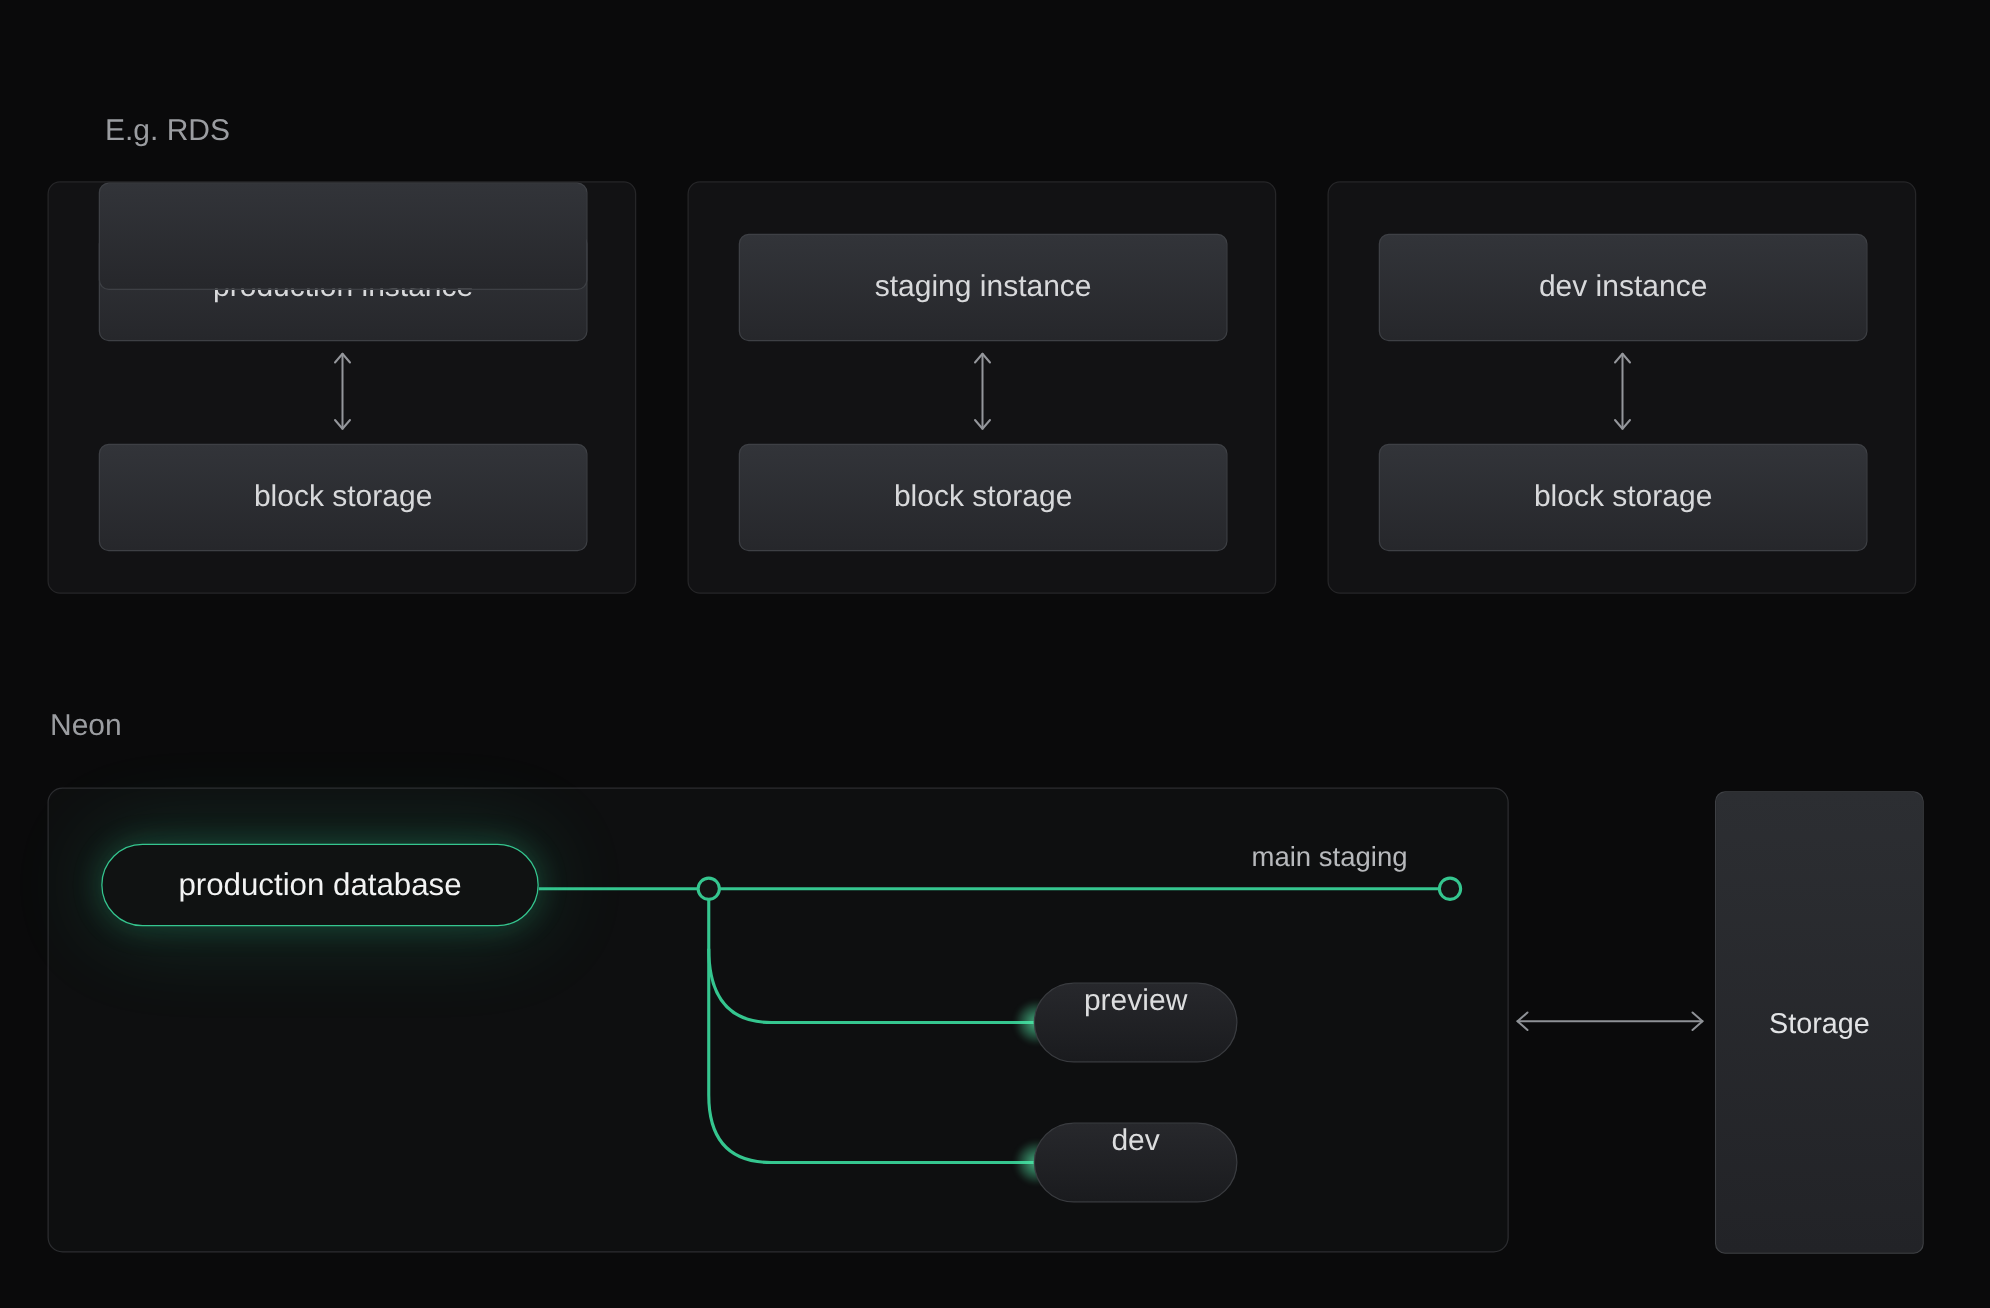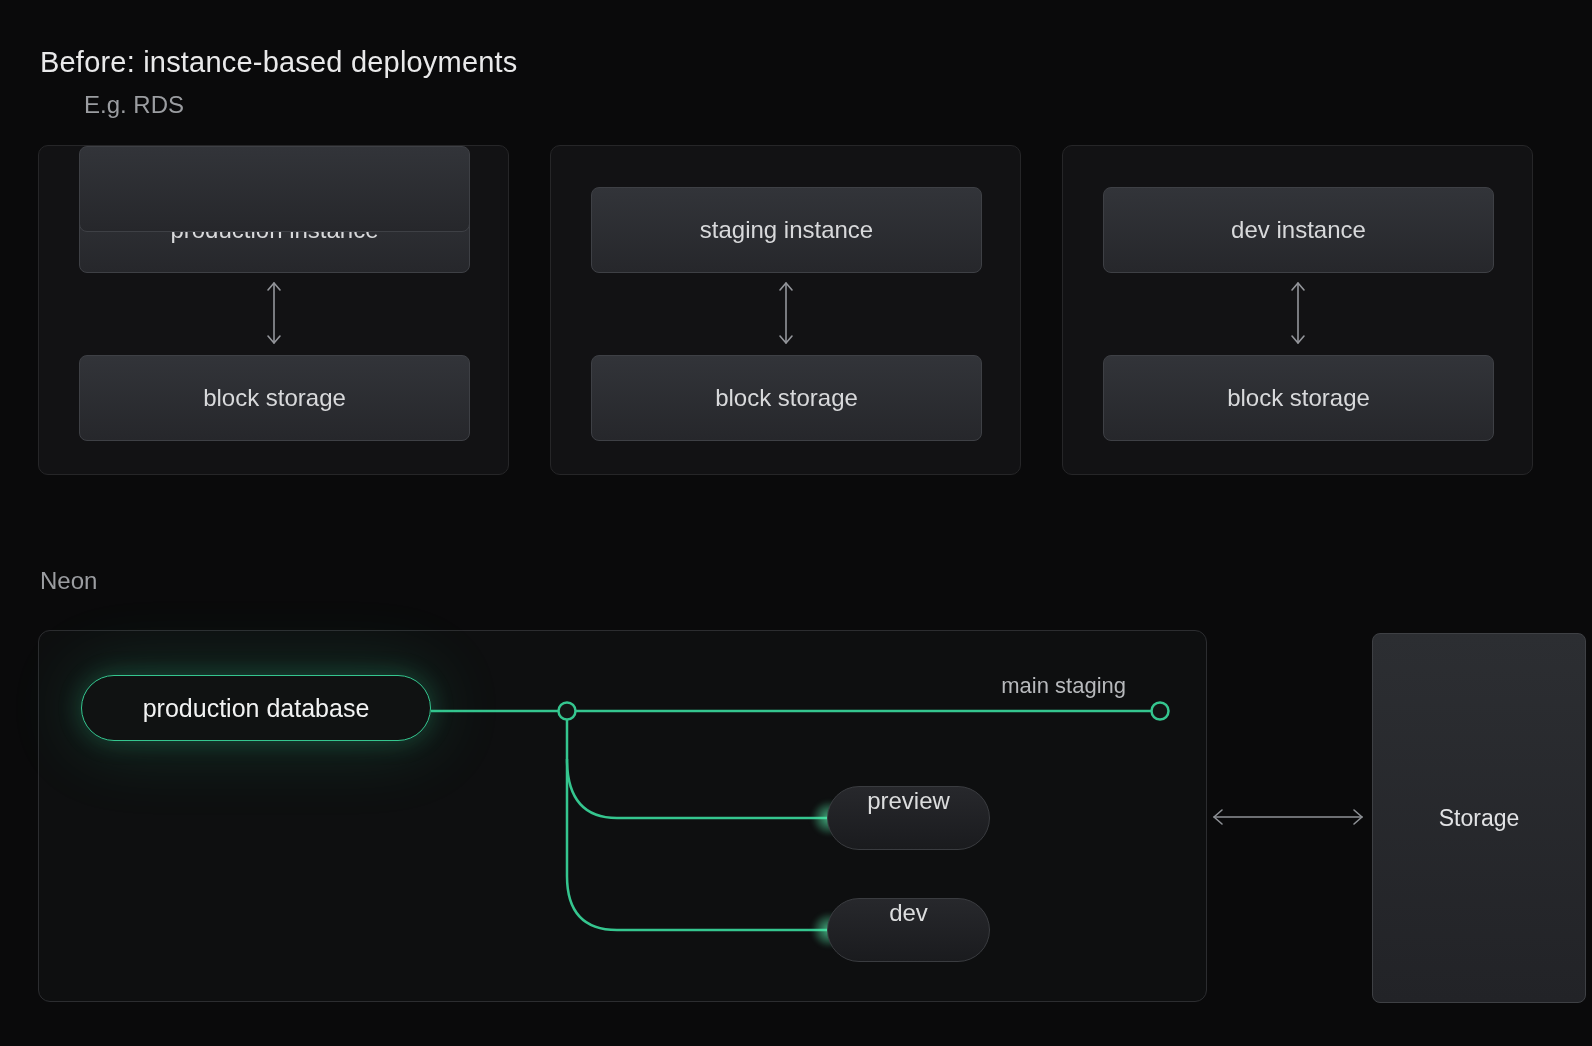--- a/index.html
+++ b/index.html
@@ -132,21 +132,21 @@
     top: 42px;
     right: 80px;
     font-size: 22px;
     color: #b7b9bc;
   }
 
   .storage-box {
     position: absolute;
     left: 1372px;
     top: 633px;
-    width: 214px;
+    width: 167px;
     height: 370px;
     background: linear-gradient(180deg, #2c2e32 0%, #222327 100%);
     border: 1px solid #3e4044;
     border-radius: 8px;
     display: flex;
     align-items: center;
     justify-content: center;
     color: #e2e3e5;
     font-size: 23px;
   }
@@ -156,21 +156,20 @@
     top: 805px;
     width: 156px;
     height: 24px;
   }
 </style>
 </head>
 <body>
 
 <div class="canvas">
 
-  <div class="section-title" style="top:46px;">Before: instance-based deployments</div>
   <div class="section-subtitle" style="top:91px;margin-left:44px;">E.g. RDS</div>
 
   <div class="before-card" style="left:38px;">
     <div class="inner-box instance-box">
       <span>production instance</span>
     </div>
     <svg class="v-arrow" viewBox="0 0 20 66">
       <g fill="none" stroke="#94969b" stroke-width="1.6" stroke-linecap="round" stroke-linejoin="round">
         <line x1="10" y1="3" x2="10" y2="63"></line>
         <polyline points="4,10 10,3 16,10"></polyline>

